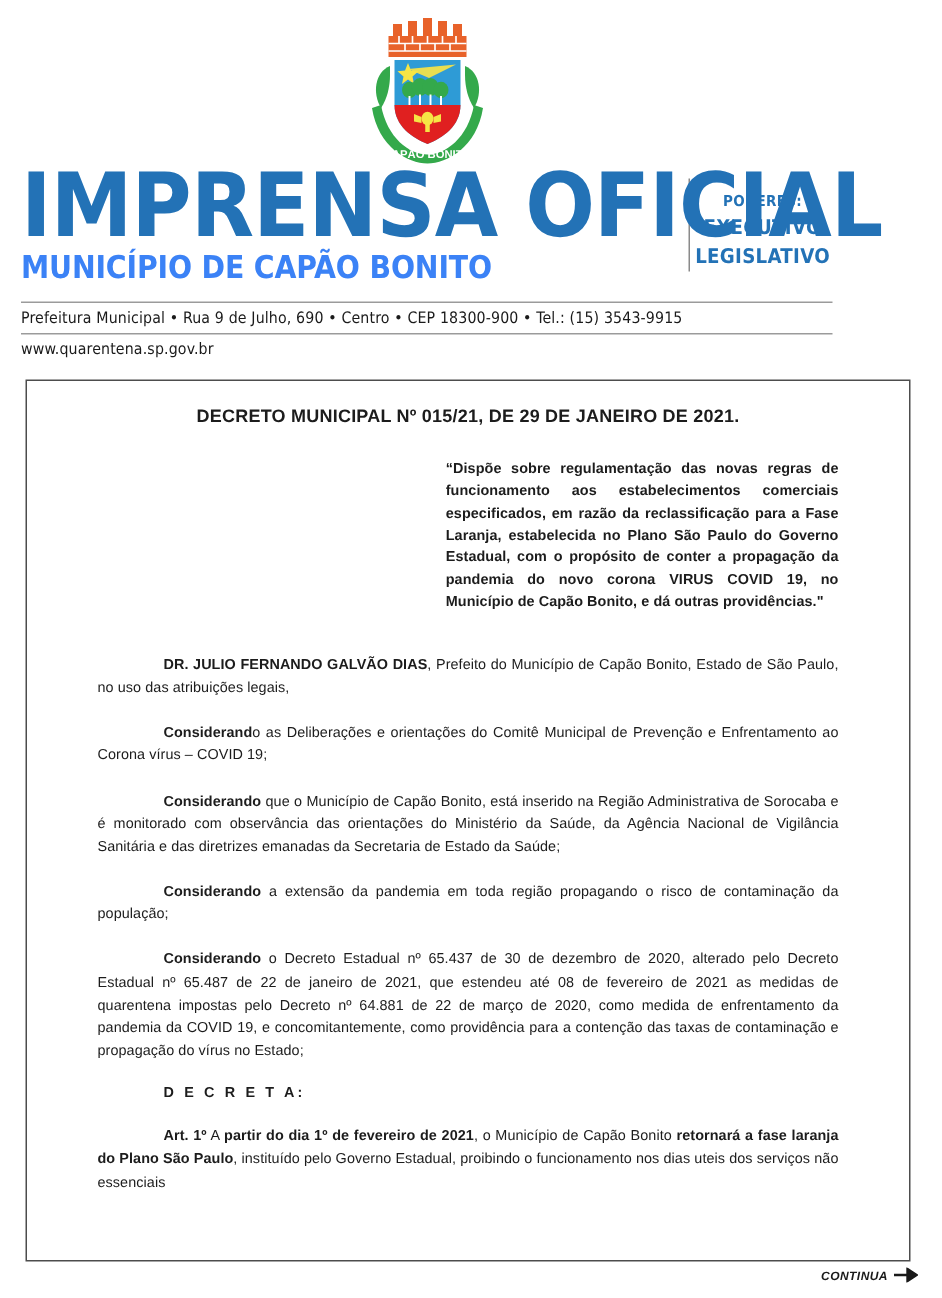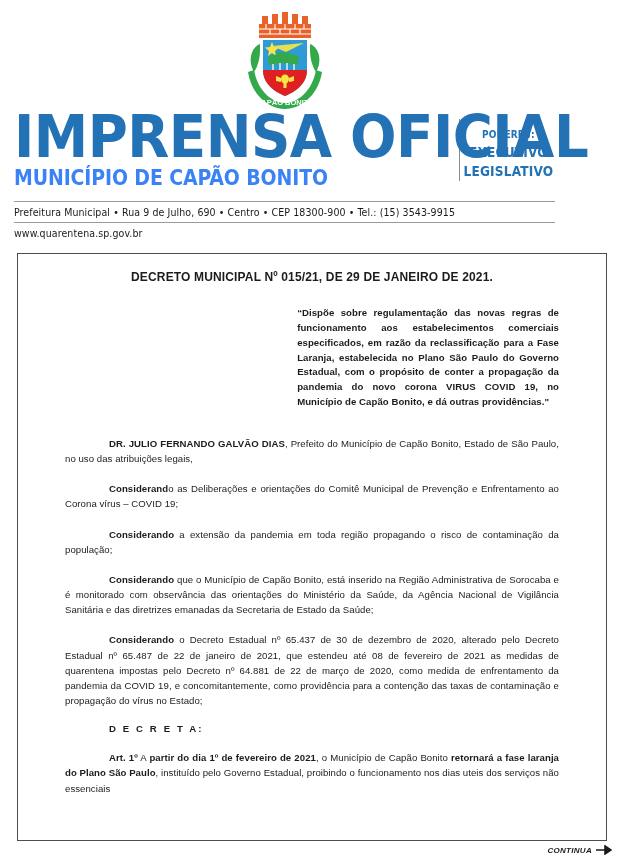--- a/index.html
+++ b/index.html
@@ -286,25 +286,25 @@
 
     <p class="para">
       <b>DR. JULIO FERNANDO GALVÃO DIAS</b><span>, Prefeito do Município de Capão Bonito, Estado de São Paulo, no uso das atribuições legais,</span>
     </p>
 
     <p class="para">
       <b>Considerand</b><span>o as Deliberações e orientações do Comitê Municipal de Prevenção e Enfrentamento ao Corona vírus – COVID 19;</span>
     </p>
 
     <p class="para">
+      <b>Considerando</b><span> que o Município de Capão Bonito, está inserido na Região Administrativa de Sorocaba e é monitorado com observância das orientações do Ministério da Saúde, da Agência Nacional de Vigilância Sanitária e das diretrizes emanadas da Secretaria de Estado da Saúde;</span>
+    </p>
+
+    <p class="para">
       <b>Considerando</b><span> a extensão da pandemia em toda região propagando o risco de contaminação da população;</span>
-    </p>
-
-    <p class="para">
-      <b>Considerando</b><span> que o Município de Capão Bonito, está inserido na Região Administrativa de Sorocaba e é monitorado com observância das orientações do Ministério da Saúde, da Agência Nacional de Vigilância Sanitária e das diretrizes emanadas da Secretaria de Estado da Saúde;</span>
     </p>
 
     <p class="para">
       <b>Considerando</b><span> o Decreto Estadual nº 65.437 de 30 de dezembro de 2020, alterado pelo Decreto Estadual nº 65.487 de 22 de janeiro de 2021, que estendeu até 08 de fevereiro de 2021 as medidas de quarentena impostas pelo Decreto nº 64.881 de 22 de março de 2020, como medida de enfrentamento da pandemia da COVID 19, e concomitantemente, como providência para a contenção das taxas de contaminação e propagação do vírus no Estado;</span>
     </p>
 
     <div class="decreta"><span>D E C R E T A</span><span class="colon">:</span></div>
 
     <p class="para">
       <b>Art. 1º</b><span> A </span><b>partir do dia 1º de fevereiro de 2021</b><span>, o Município de Capão Bonito </span><b>retornará a fase laranja do Plano São Paulo</b><span>, instituído pelo Governo Estadual, proibindo o funcionamento nos dias uteis dos serviços não essenciais</span>

